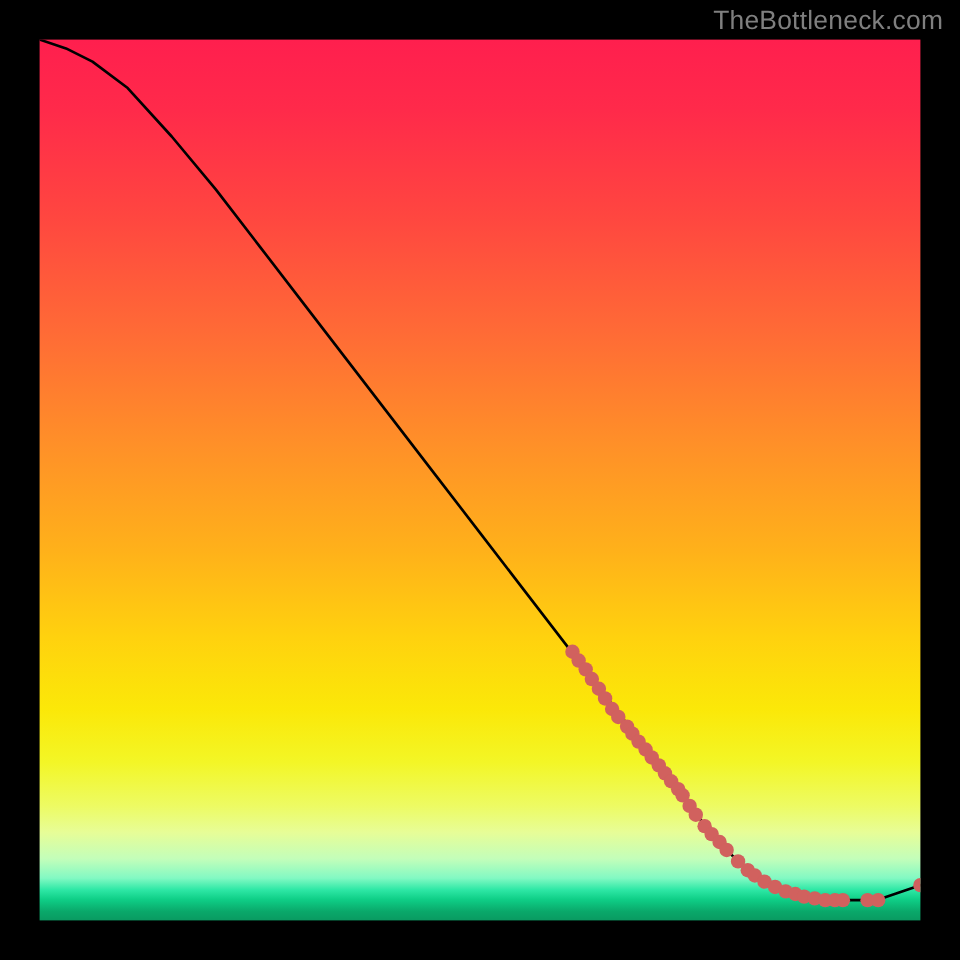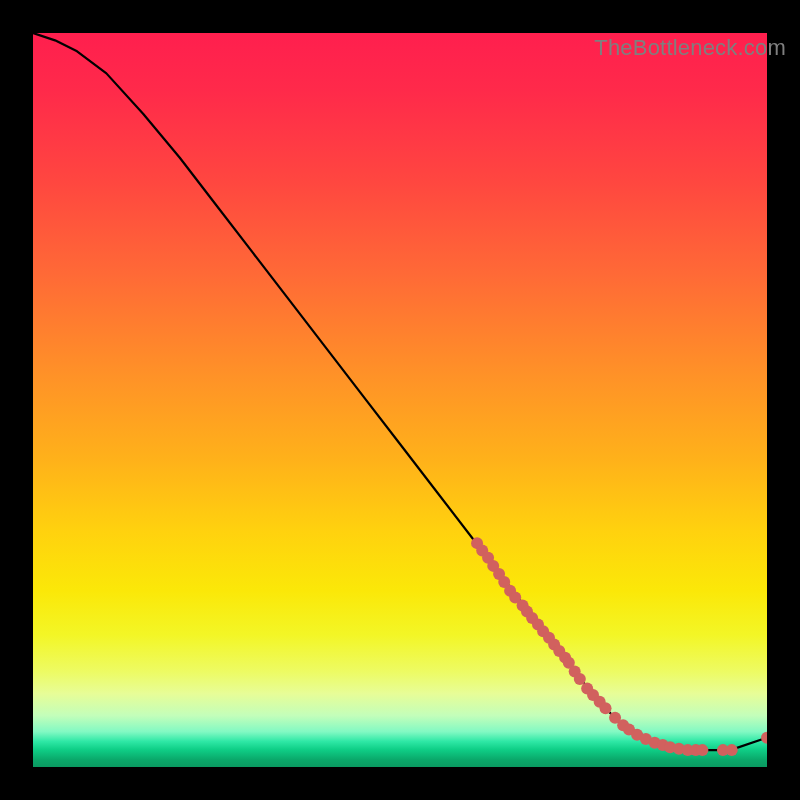--- a/index.html
+++ b/index.html
@@ -19,21 +19,20 @@
   }
   .watermark {
     position: absolute;
     top: 4px;
     right: 14px;
     color: #7f7f7f;
     font-size: 22px;
     font-weight: 500;
     letter-spacing: 0.2px;
     z-index: 10;
-    margin-top: 31px;
   }
   .plot {
     position: absolute;
     left: 33px;
     top: 33px;
     width: 734px;
     height: 734px;
     
     background: linear-gradient(to bottom,
       #ff1f4e 0%,

